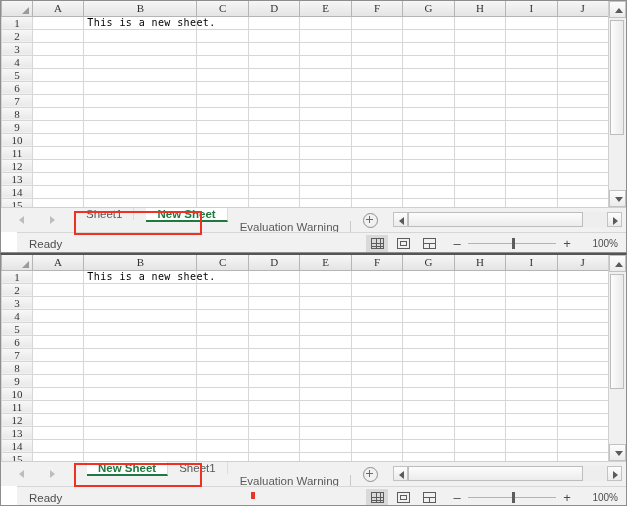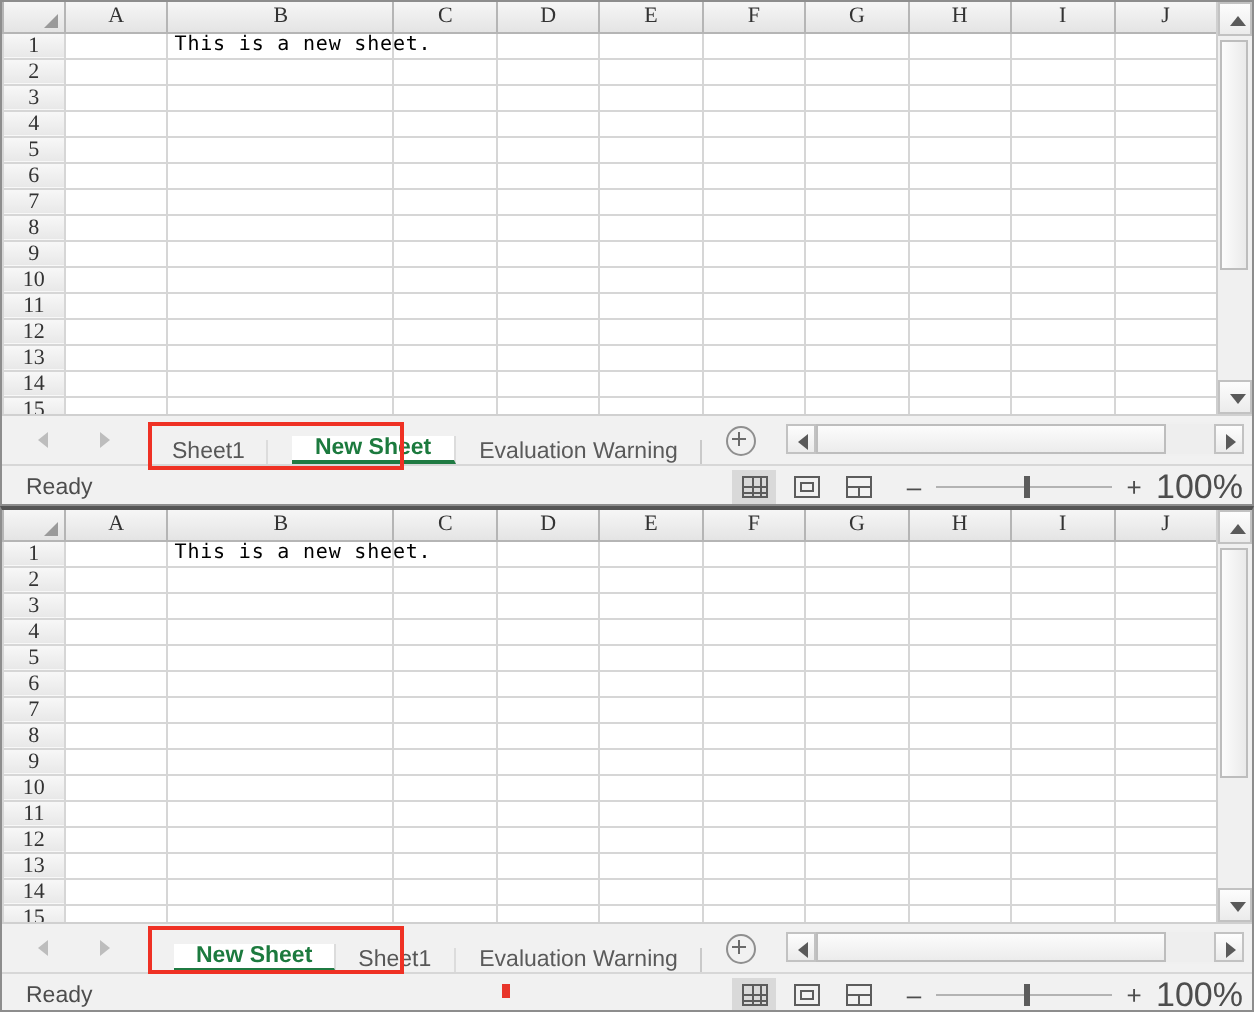--- a/index.html
+++ b/index.html
@@ -68,21 +68,21 @@
                   background:linear-gradient(90deg,#fcfcfc,#eaeaea);border:1px solid #bdbdbd;box-sizing:border-box;}
 
   
   .tabstrip{position:relative;height:24px;background:#f1f1f1;
             border-top:1px solid #d0d0d0;display:flex;align-items:stretch;}
   .navarrows{display:flex;align-items:center;width:74px;padding-left:18px;box-sizing:border-box;}
   .navarrows .nav{width:0;height:0;border-style:solid;margin-right:26px;}
   .navarrows .nav.l{border-width:4px 5px 4px 0;border-color:transparent #bdbdbd transparent transparent;}
   .navarrows .nav.r{border-width:4px 0 4px 5px;border-color:transparent transparent transparent #bdbdbd;}
 
-  .tabs{display:flex;align-items:flex-end;}
+  .tabs{display:flex;align-items:flex-start;}
   .tab{display:flex;align-items:center;padding:0 11px;
        font-size:11.5px;color:#575757;background:#f1f1f1;
        border-right:1px solid #dcdcdc;cursor:default;}
   .tab.active{background:#ffffff;color:#1c7a3e;font-weight:bold;
               border-bottom:2px solid #1f7a42;margin-left:12px;}
   .tab.warn{color:#5a5a5a;border-right:1px solid #c9c9c9;margin-top:13px;}
   .tabsep{width:1px;background:#c9c9c9;margin:4px 0;}
 
   .addsheet{display:flex;align-items:center;padding:0 12px;}
   .circ{width:13px;height:13px;border:1px solid #8f8f8f;border-radius:50%;
@@ -102,40 +102,40 @@
   .hbtn .al{position:absolute;top:4px;left:5px;width:0;height:0;border-style:solid;
             border-width:4px 5px 4px 0;border-color:transparent #5a5a5a transparent transparent;}
   .hbtn .ar{position:absolute;top:4px;left:5px;width:0;height:0;border-style:solid;
             border-width:4px 0 4px 5px;border-color:transparent transparent transparent #5a5a5a;}
   .htrack{flex:1;height:15px;background:#eeeeee;position:relative;}
   .hthumb{position:absolute;left:0;top:0;width:175px;height:15px;
           background:linear-gradient(#fcfcfc,#ececec);border:1px solid #bdbdbd;box-sizing:border-box;}
 
   
   .statusbar{position:relative;height:21px;background:#f1f1f1;
-             border-top:1px solid #d7d7d7;display:flex;align-items:center;}
+             border-top:1px solid #d7d7d7;display:flex;align-items:center;margin-left:16px;}
   .ready{padding-left:12px;font-size:11.5px;color:#4d4d4d;}
   .status-right{position:absolute;right:8px;top:0;height:21px;display:flex;align-items:center;}
   .viewbtn{width:22px;height:17px;display:flex;align-items:center;justify-content:center;margin-right:4px;}
   .viewbtn.on{background:#d9d9d9;}
   .vicon{width:13px;height:11px;border:1px solid #5c5c5c;box-sizing:border-box;position:relative;}
   .vicon.normal{background:
      linear-gradient(#5c5c5c,#5c5c5c) 0 3.5px/100% 1px no-repeat,
      linear-gradient(#5c5c5c,#5c5c5c) 0 7px/100% 1px no-repeat,
      linear-gradient(90deg,#5c5c5c,#5c5c5c) 4px 0/1px 100% no-repeat,
      linear-gradient(90deg,#5c5c5c,#5c5c5c) 8.5px 0/1px 100% no-repeat;}
   .vicon.layout:after{content:"";position:absolute;left:2px;top:2px;right:2px;bottom:2px;border:1px solid #5c5c5c;}
   .vicon.pbreak:after{content:"";position:absolute;left:5.5px;top:4px;width:1px;bottom:0;background:#5c5c5c;}
   .vicon.pbreak:before{content:"";position:absolute;left:0;top:4px;right:0;height:1px;background:#5c5c5c;}
 
   .zoomctl{display:flex;align-items:center;margin-left:6px;}
   .zmin,.zplus{width:14px;text-align:center;color:#4d4d4d;font-size:13px;line-height:10px;}
   .ztrack{width:88px;height:1px;background:#b3b3b3;margin:0 4px;position:relative;}
   .zthumb{position:absolute;left:44px;top:-5px;width:3px;height:11px;background:#5c5c5c;}
-  .zpct{width:40px;text-align:right;font-size:17px;color:#4d4d4d;padding-left:4px;}
+  .zpct{width:40px;text-align:right;font-size:10px;color:#4d4d4d;padding-left:4px;}
 
   
   .redbox{position:absolute;border:2px solid #ef3124;box-sizing:border-box;pointer-events:none;}
   .reddot{position:absolute;width:4px;height:7px;background:#e8352a;}
 </style>
 </head>
 <body>
 
 <div class="screen">
 

